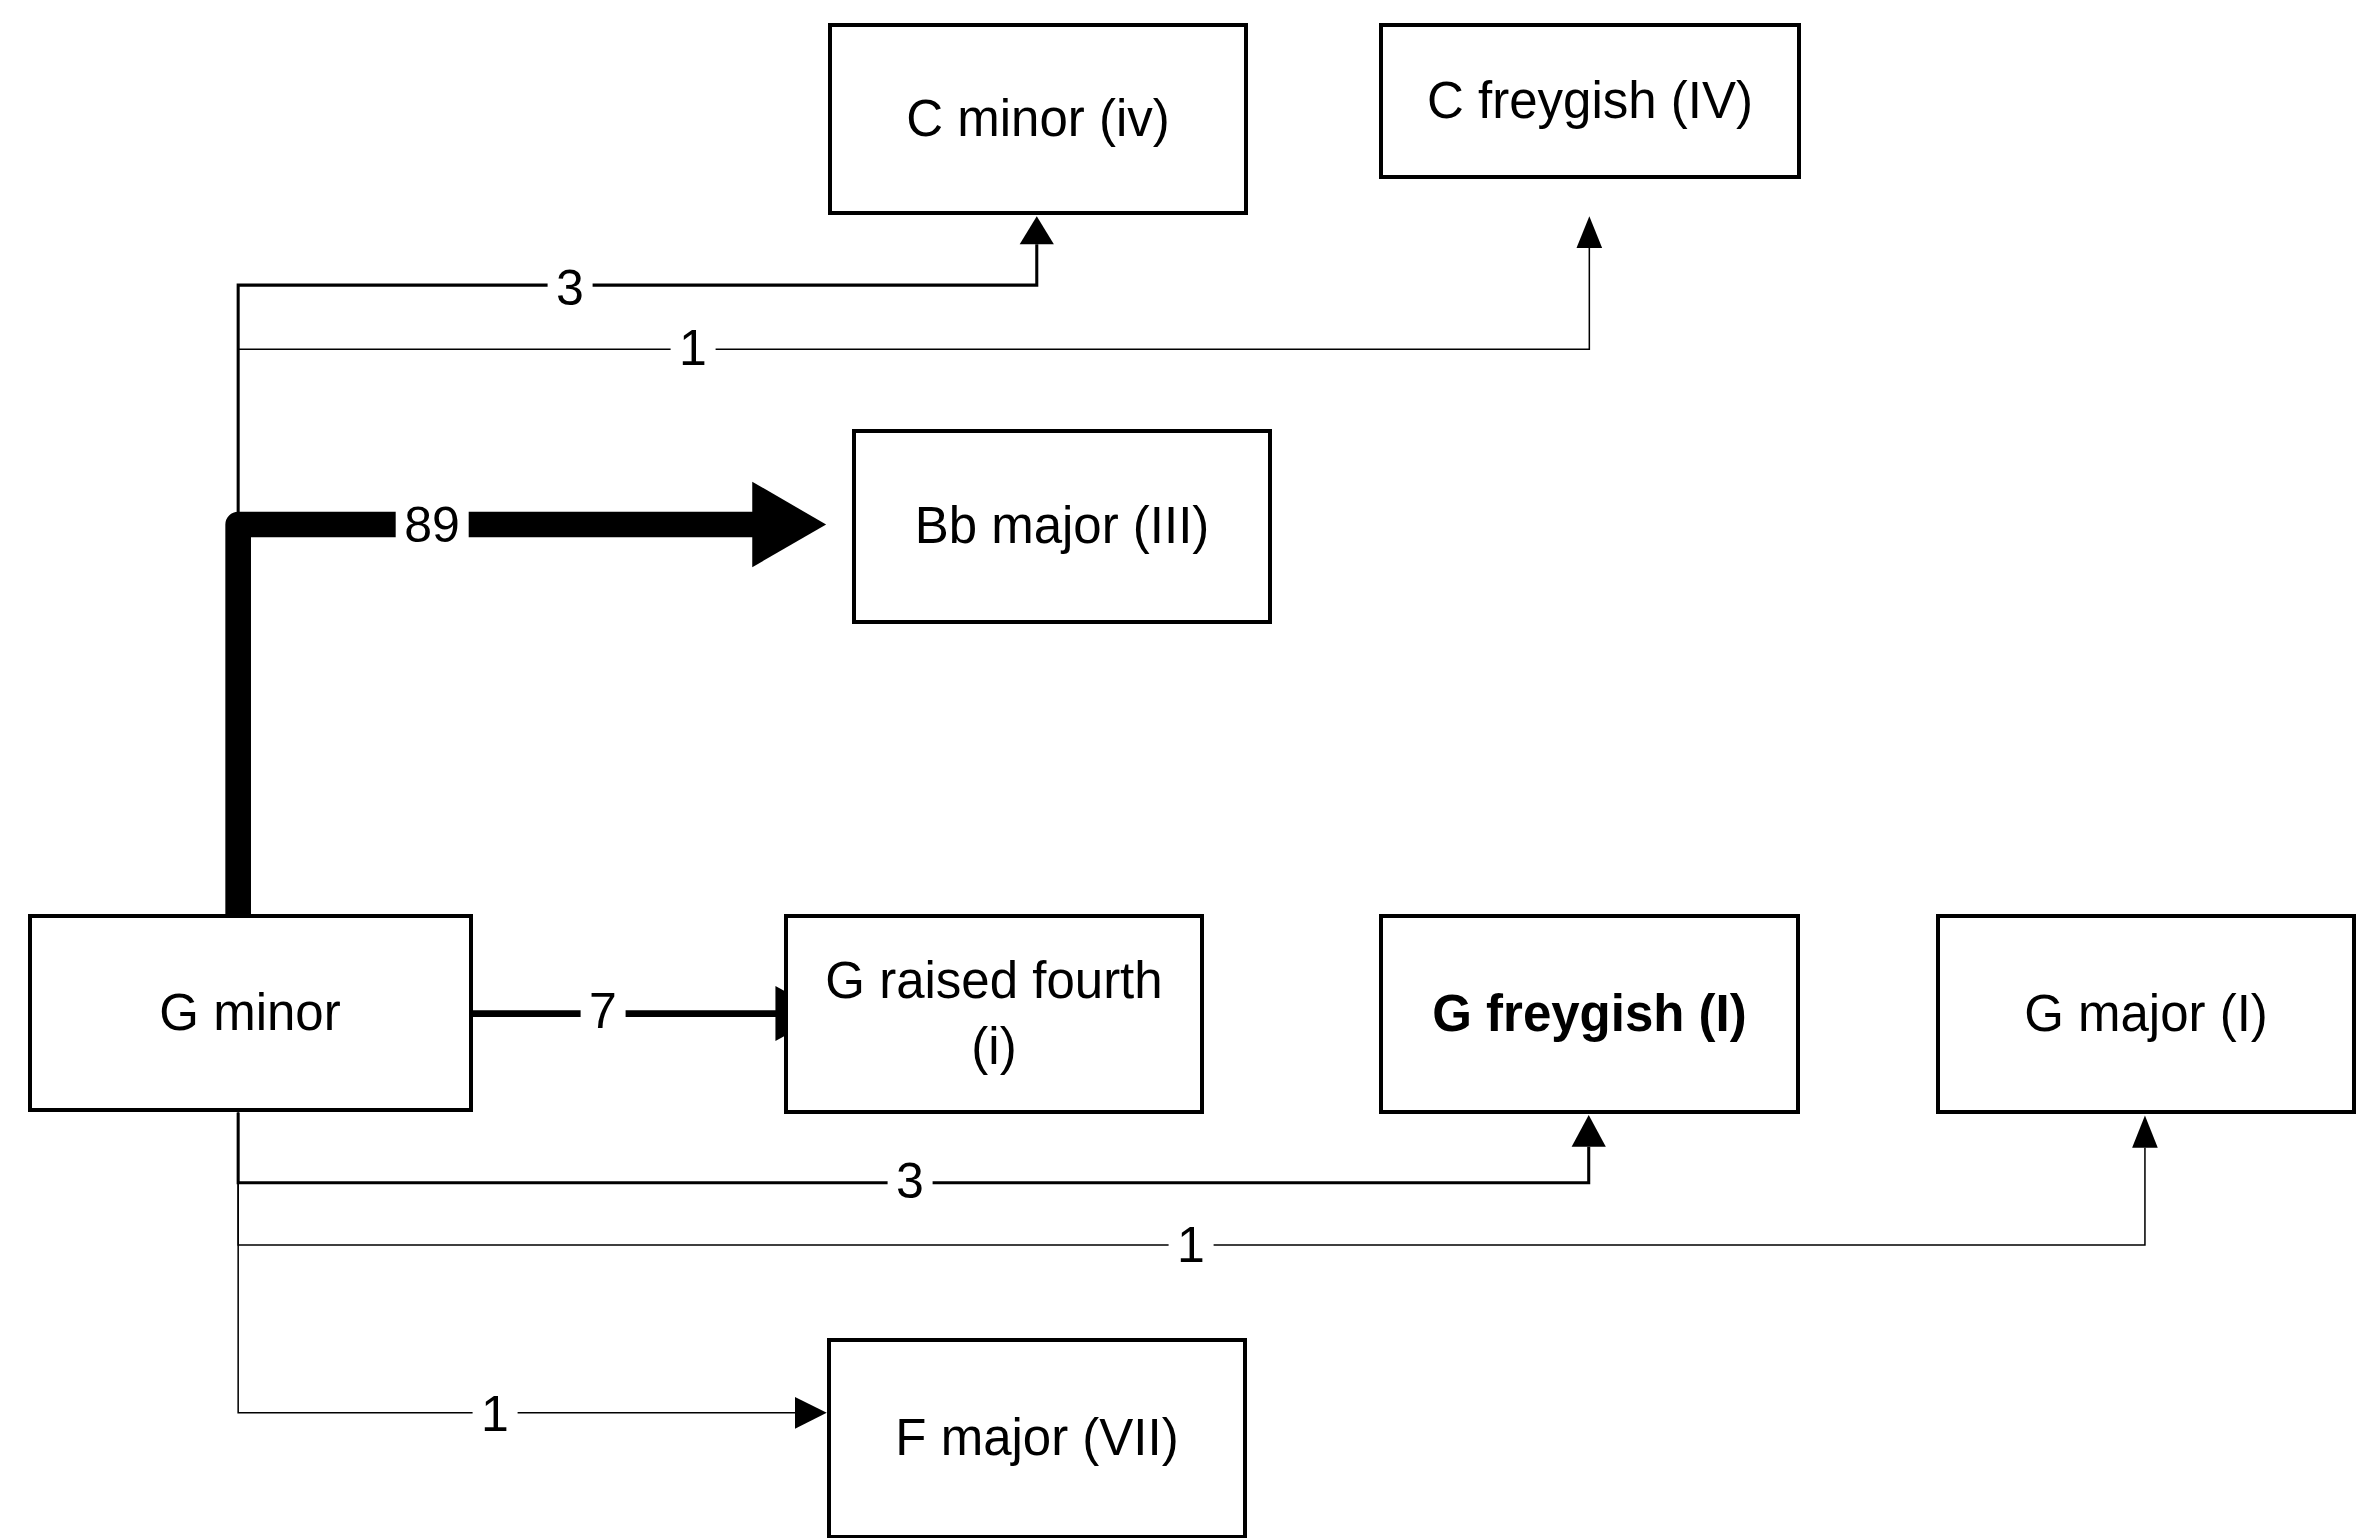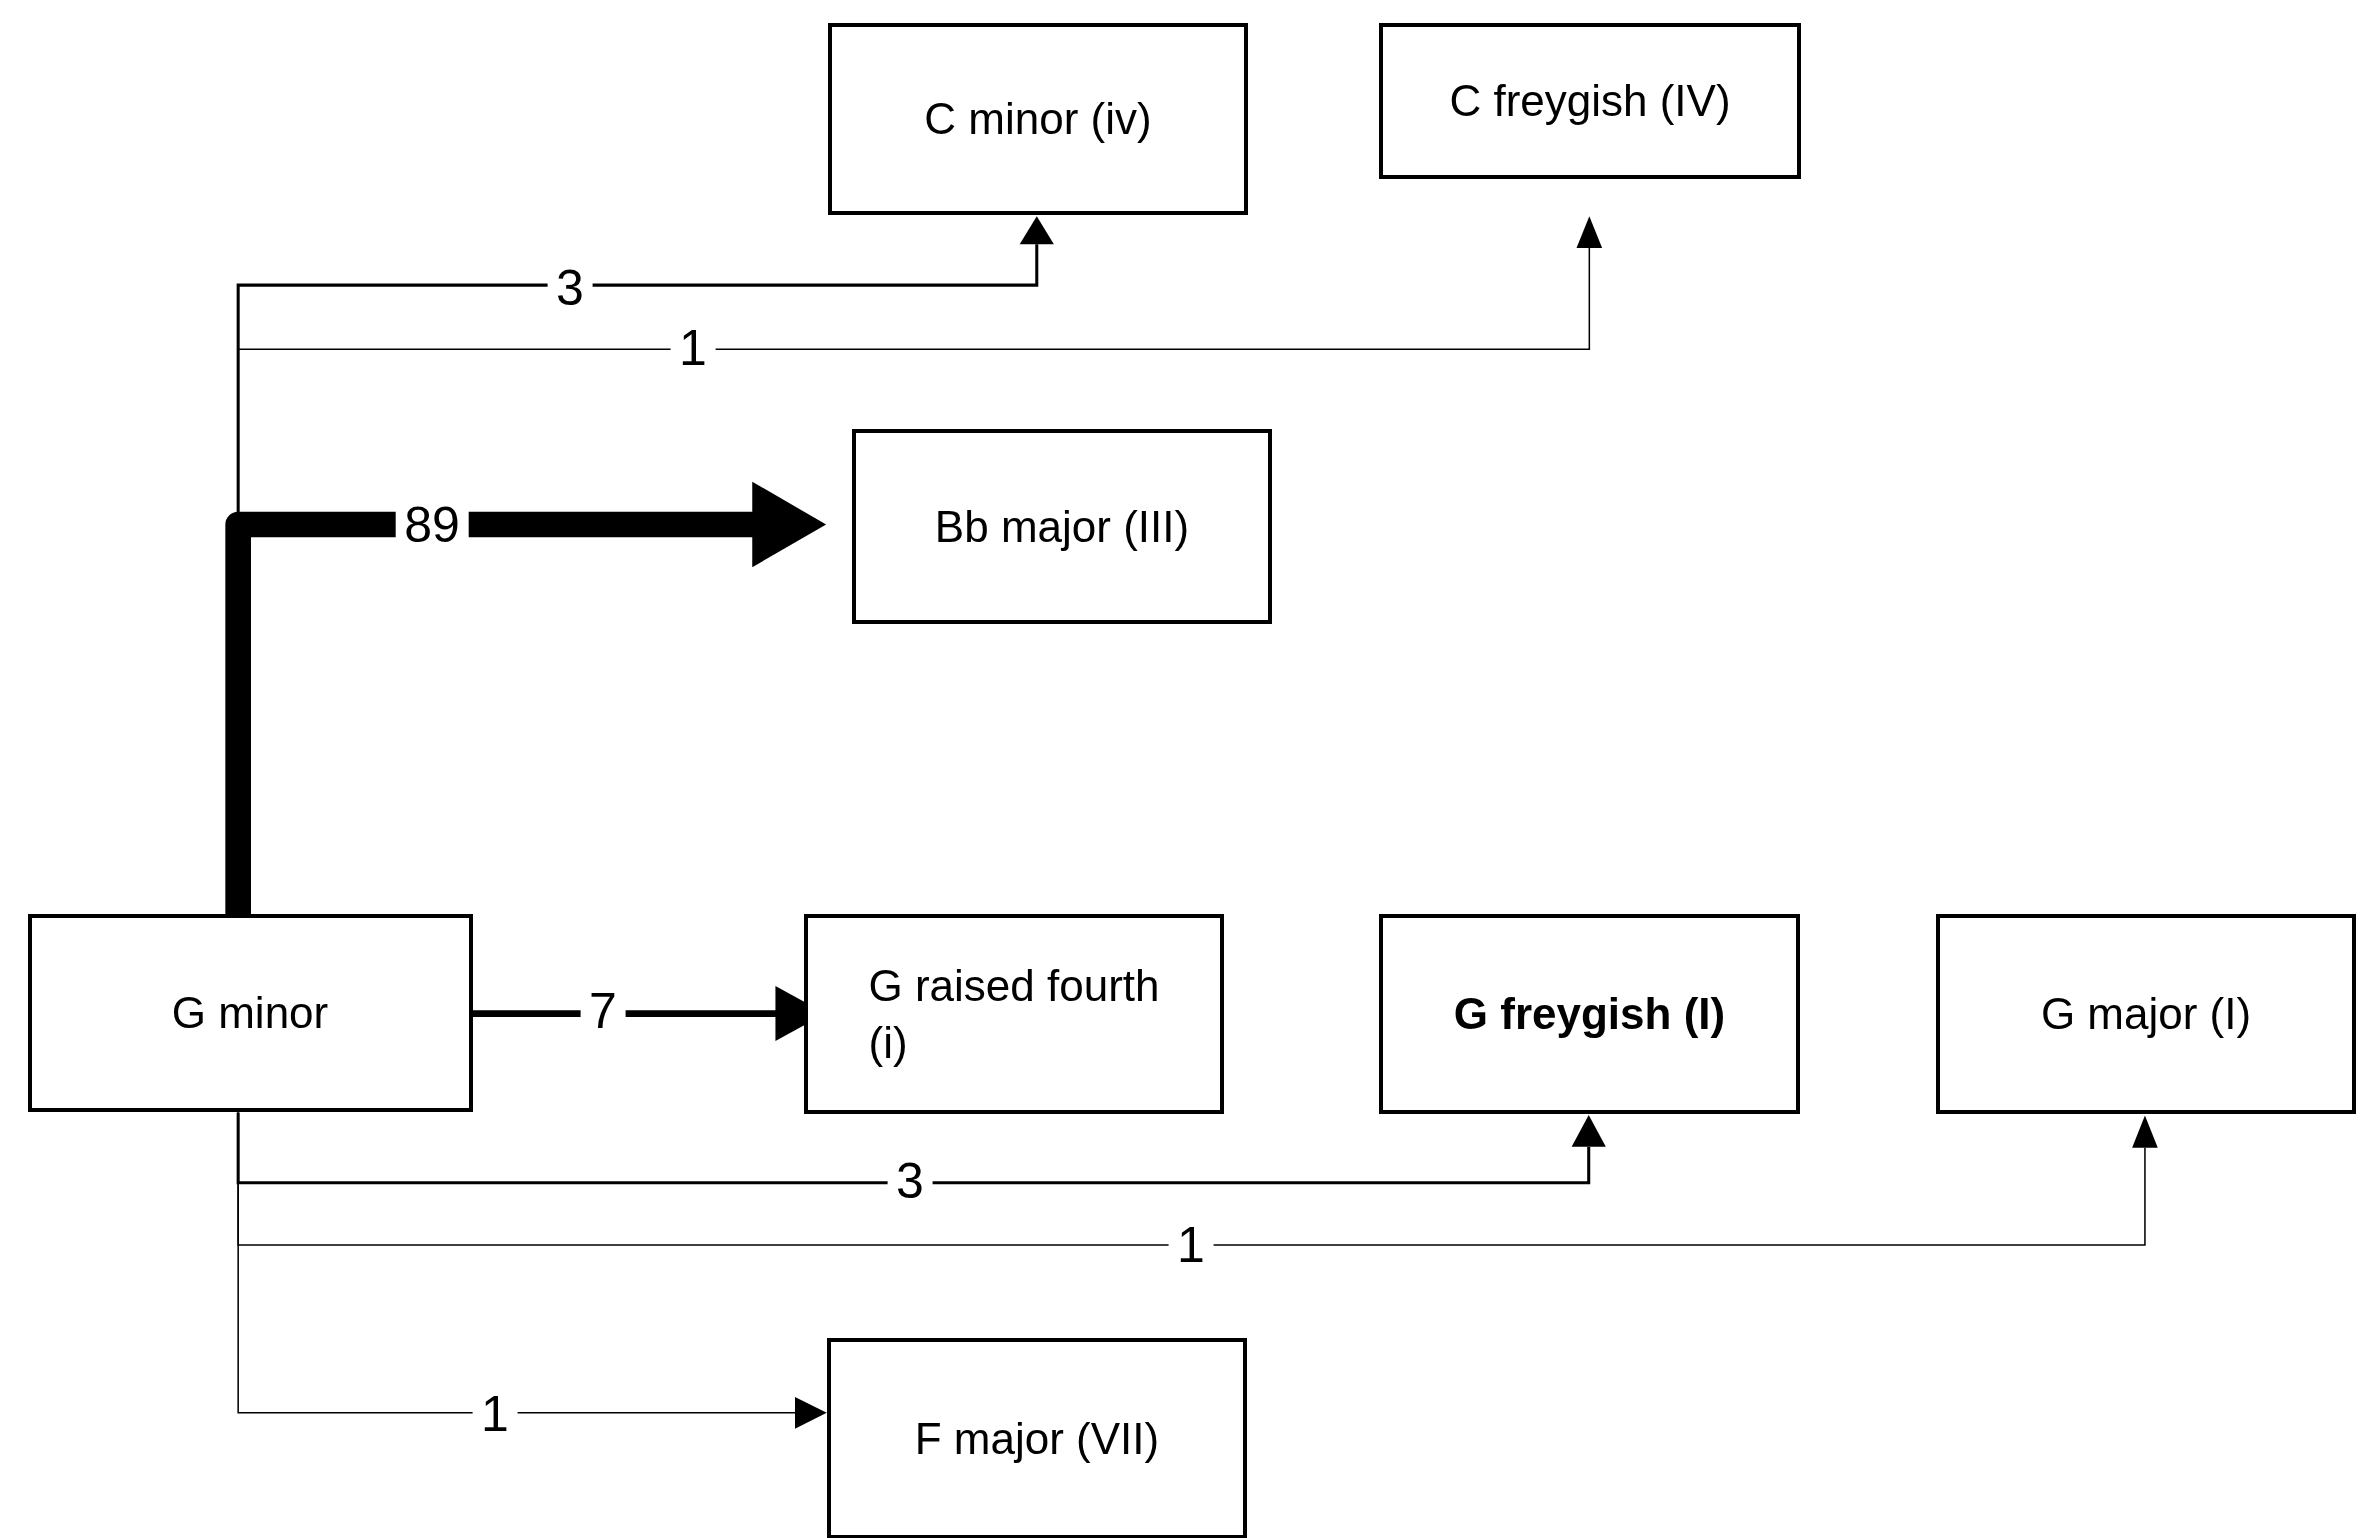--- a/index.html
+++ b/index.html
@@ -9,21 +9,22 @@
     background:#ffffff;
     font-family:"Liberation Sans", sans-serif;
     overflow:hidden;
   }
   .node{
     position:absolute;
     box-sizing:border-box;
     border:4.9px solid #000;
     background:#fff;
     display:flex;align-items:center;justify-content:center;
-    font-size:44px;line-height:1.3;color:#000;
+    text-align:center;
+    font-size:51px;line-height:1.3;color:#000;
     white-space:pre-line;
     z-index:3;
   }
   #edges{position:absolute;left:0;top:0;z-index:1;}
   .edge-label{
     position:absolute;
     transform:translate(-50%,-50%);
     background:#ffffff;
     padding:0 8.5px;
     font-size:50px;line-height:1;color:#000;
@@ -76,21 +77,21 @@
   </div>
 
   <div class="node" style="left:1379px; top:23px;   width:422px; height:156px;">
     <span>C freygish (IV)</span>
   </div>
 
   <div class="node" style="left:852px; top:429px;  width:420px; height:195px;">
     <span>Bb major (III)</span>
   </div>
 
-  <div class="node" style="left:804px; top:914px; width:420px; height:200px;">
+  <div class="node" style="left:784px; top:914px; width:420px; height:200px;">
     <span>G raised fourth
 (i)</span>
   </div>
 
   <div class="node" style="left:1379px; top:914px; width:421px; height:200px;font-weight:bold;">
     <span>G freygish (I)</span>
   </div>
 
   <div class="node" style="left:1936px; top:914px; width:420px; height:200px;">
     <span>G major (I)</span>

